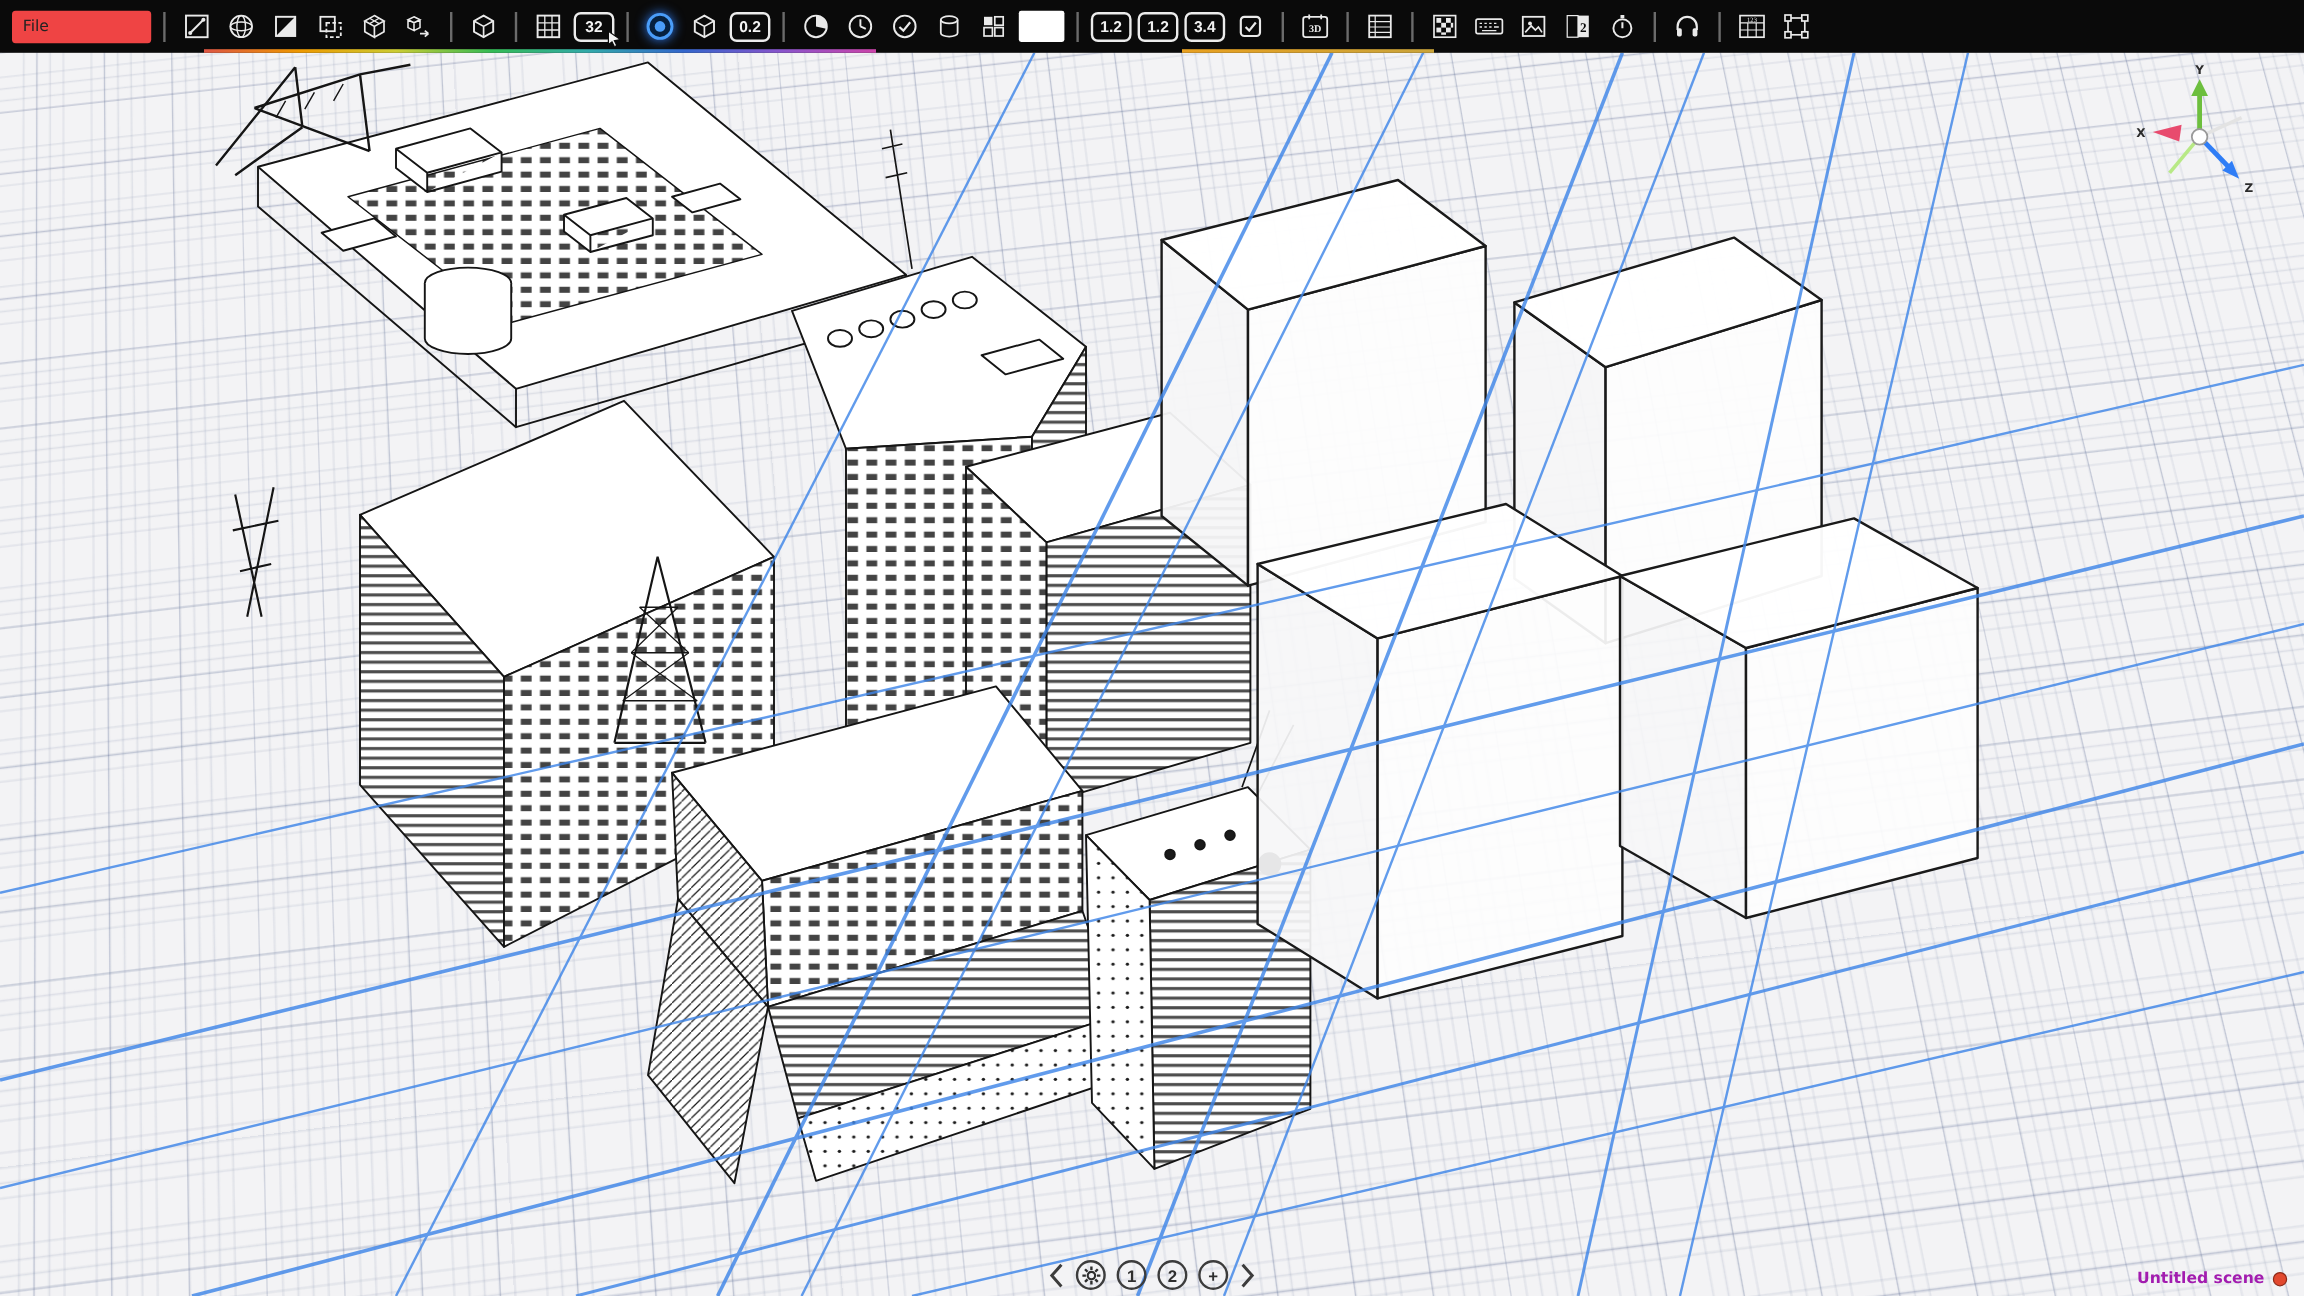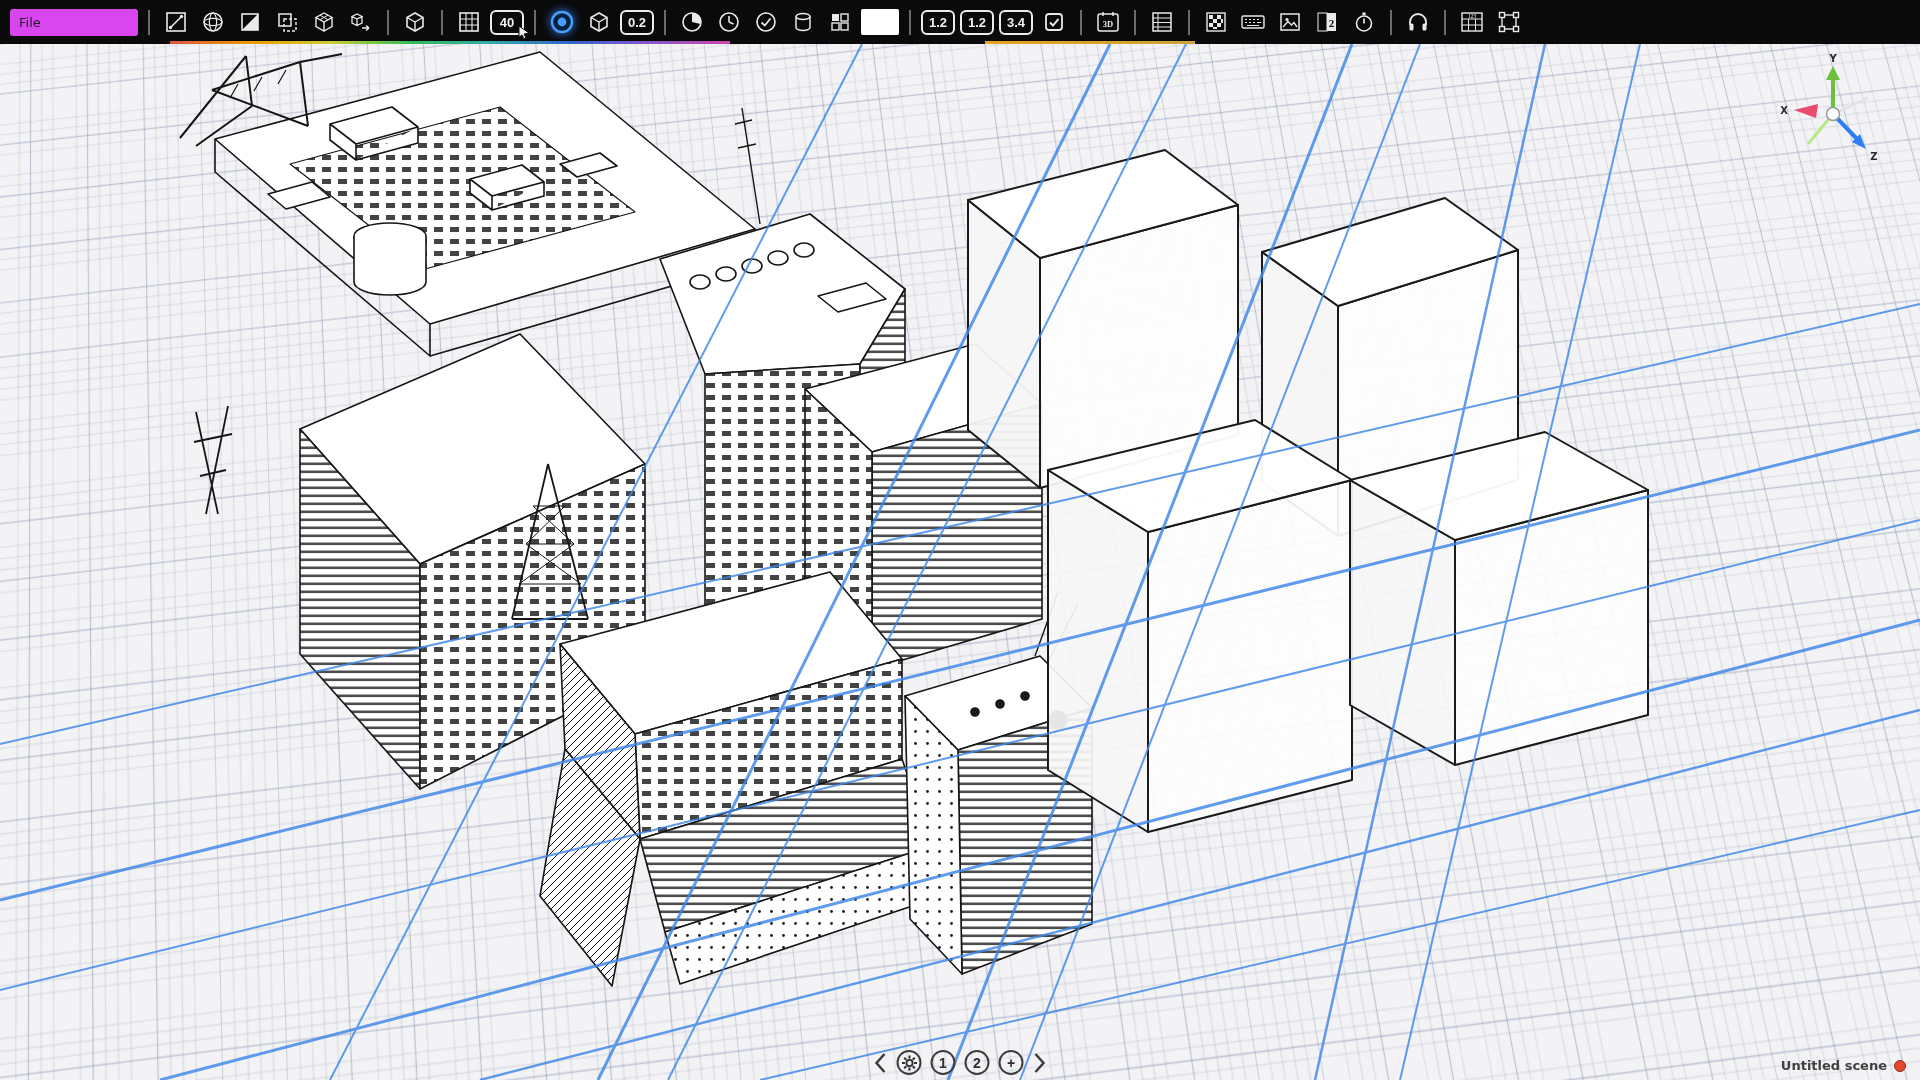--- a/index.html
+++ b/index.html
@@ -2,21 +2,21 @@
 <html><head>
 <meta charset="utf-8">
 <style>
   html,body{margin:0;padding:0;width:1920px;height:1080px;overflow:hidden;
     font-family:"DejaVu Sans","Liberation Sans",sans-serif;background:#f2f2f4;}
   .app{position:relative;width:1920px;height:1080px;}
 
   
   .toolbar{position:absolute;top:0;left:0;width:1920px;height:44px;background:#0a0a0a;
     display:flex;align-items:center;gap:5px;padding:0 10px;box-sizing:border-box;z-index:30;}
-  .file-btn{width:128px;height:27px;background:#d946ef;border-radius:3px;color:#222;
+  .file-btn{width:116px;height:27px;background:#ef4444;border-radius:3px;color:#222;
     font-size:13px;display:flex;align-items:center;padding:0 9px;box-sizing:border-box;cursor:default;}
   .tb-sep{width:2px;height:25px;background:#6b6b6b;margin:0 5px;flex:none;}
   .tbtn{width:32px;height:32px;display:flex;align-items:center;justify-content:center;
     background:transparent;border:none;padding:0;flex:none;cursor:pointer;font-family:Liberation Serif, serif;}
   .tbtn svg{display:block;}
   .vbtn{height:25px;min-width:34px;border:2px solid #ececec;border-radius:6px;background:transparent;
     color:#f2f2f2;font-weight:bold;font-size:13px;display:flex;align-items:center;justify-content:center;
     padding:0 5px;box-sizing:border-box;flex:none;cursor:pointer;position:relative;}
   .vbtn .cursor-glyph{position:absolute;right:-9px;bottom:-6px;}
   .radio-btn{filter:drop-shadow(0 0 5px #2f7df6);}
@@ -40,21 +40,21 @@
   
   .pager{position:absolute;left:50%;bottom:5px;transform:translateX(-50%);
     display:flex;align-items:center;gap:9px;z-index:20;}
   .pcirc{width:25px;height:25px;border:2.5px solid #3c3c3c;border-radius:50%;display:flex;
     align-items:center;justify-content:center;color:#2e2e2e;font-weight:bold;font-size:14px;
     background:transparent;cursor:pointer;box-sizing:border-box;padding:0;}
   .pchev{background:none;border:none;padding:0;cursor:pointer;display:flex;}
 
   
   .scene-label{position:absolute;right:14px;bottom:7px;display:flex;align-items:center;gap:7px;z-index:20;}
-  .scene-label span{font-size:13px;font-weight:bold;color:#404040;}
+  .scene-label span{font-size:13px;font-weight:bold;color:#a21caf;}
   .rec-dot{width:12px;height:12px;border-radius:50%;background:#e2492f;border:1.5px solid #8d2a18;box-sizing:border-box;}
 
   .gizmo{position:absolute;top:10px;right:22px;z-index:20;}
 </style>
 </head>
 <body>
 
 <div class="app">
 
   <header class="toolbar">
@@ -116,21 +116,21 @@
 
     <div class="tb-sep"></div>
 
     <button class="tbtn" aria-label="grid">
       <svg width="24" height="24" viewBox="0 0 24 24">
         <rect x="3" y="3" width="18" height="18" fill="none" stroke="#eaeaea" stroke-width="1.6"></rect>
         <path d="M9,3 V21 M15,3 V21 M3,9 H21 M3,15 H21" stroke="#eaeaea" stroke-width="1.1"></path>
       </svg>
     </button>
     <button class="vbtn">
-      <span>40</span>
+      <span>32</span>
       <svg class="cursor-glyph" width="14" height="14" viewBox="0 0 14 14">
         <path d="M2,1 L12,8 L7,9 L9,13 L7,14 L5,10 L2,12 Z" fill="#f2f2f2" stroke="#0a0a0a" stroke-width="1"></path>
       </svg>
     </button>
 
     <div class="tb-sep"></div>
 
     <button class="tbtn radio-btn" aria-label="active mode">
       <svg width="26" height="26" viewBox="0 0 26 26">
         <circle cx="13" cy="13" r="10" fill="#06213f" stroke="#4a9df8" stroke-width="2.4"></circle>

